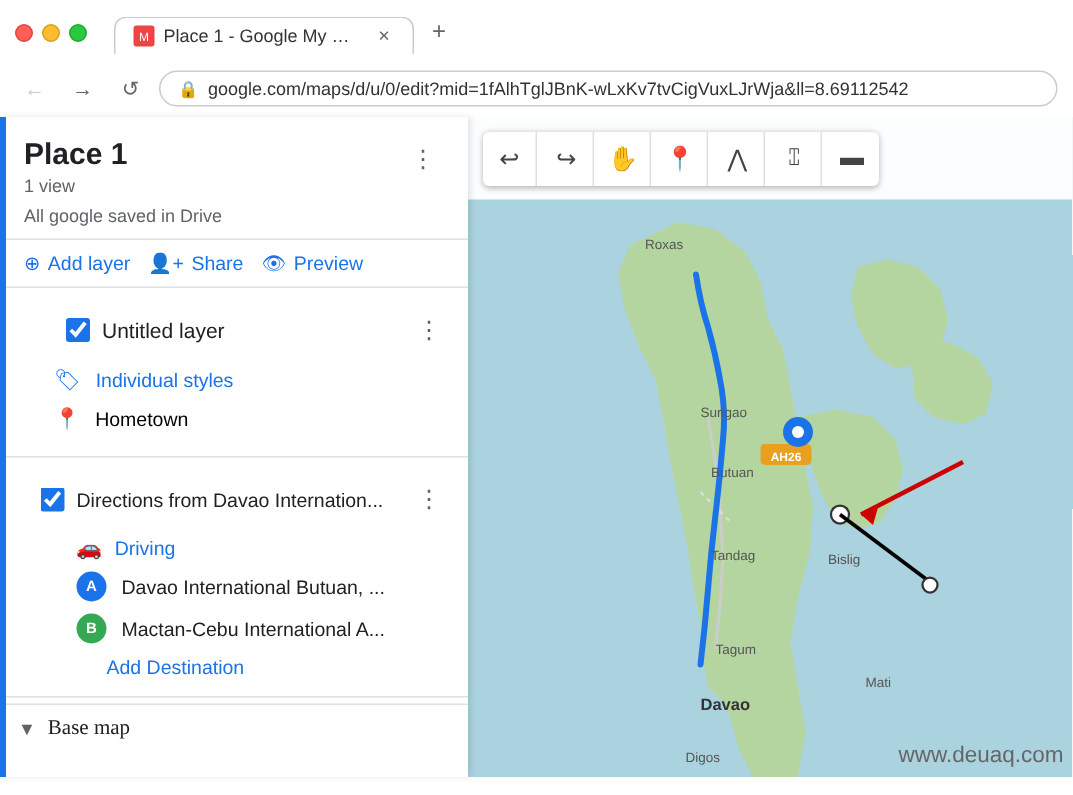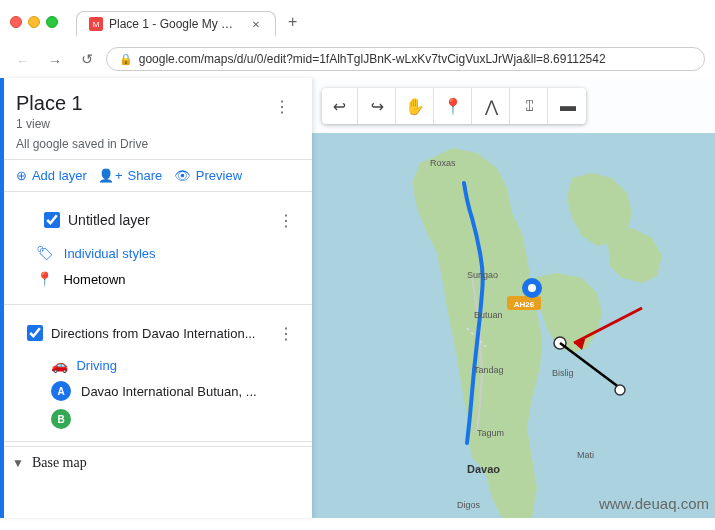--- a/index.html
+++ b/index.html
@@ -99,21 +99,21 @@
 
     .sidebar-header {
       padding: 14px 16px 8px;
       border-bottom: 1px solid #e0e0e0;
     }
     .map-title-row {
       display: flex;
       align-items: flex-start;
       justify-content: space-between;
     }
-    .map-title { font-size: 20px; font-weight: 400; color: #202124; }
+    .map-title { font-size: 20px; font-weight: 700; color: #202124; }
     .map-views { font-size: 12px; color: #5f6368; margin-top: 2px; }
     .map-saved { font-size: 12px; color: #5f6368; margin-top: 6px; }
     .more-btn {
       width: 28px; height: 28px;
       border-radius: 50%;
       display: flex; align-items: center; justify-content: center;
       color: #5f6368; cursor: pointer; font-size: 16px;
     }
 
     .toolbar-row {
@@ -365,20 +365,24 @@
       <div class="driving-row">
         <span style="color:#1a73e8; font-size:14px;">🚗</span>
         <span class="sub-label blue">Driving</span>
       </div>
       <div class="dir-sub">
         <div class="dir-icon">A</div>
         <span class="dir-label">Davao International Butuan, ...</span>
       </div>
       <div class="dir-sub">
         <div class="dir-icon" style="background:#34a853;">B</div>
+        <span class="dir-label">Mactan-Cebu International A...</span>
+      </div>
+      <div class="add-dest">
+        <span style="color:#1a73e8;">Add Destination</span>
       </div>
     </div>
 
     <hr class="divider">
 
     <div class="base-map-section">
       <div class="base-map-header">
         <span class="chevron-icon">▼</span>
         <span class="base-map-label">Base map</span>
       </div>

